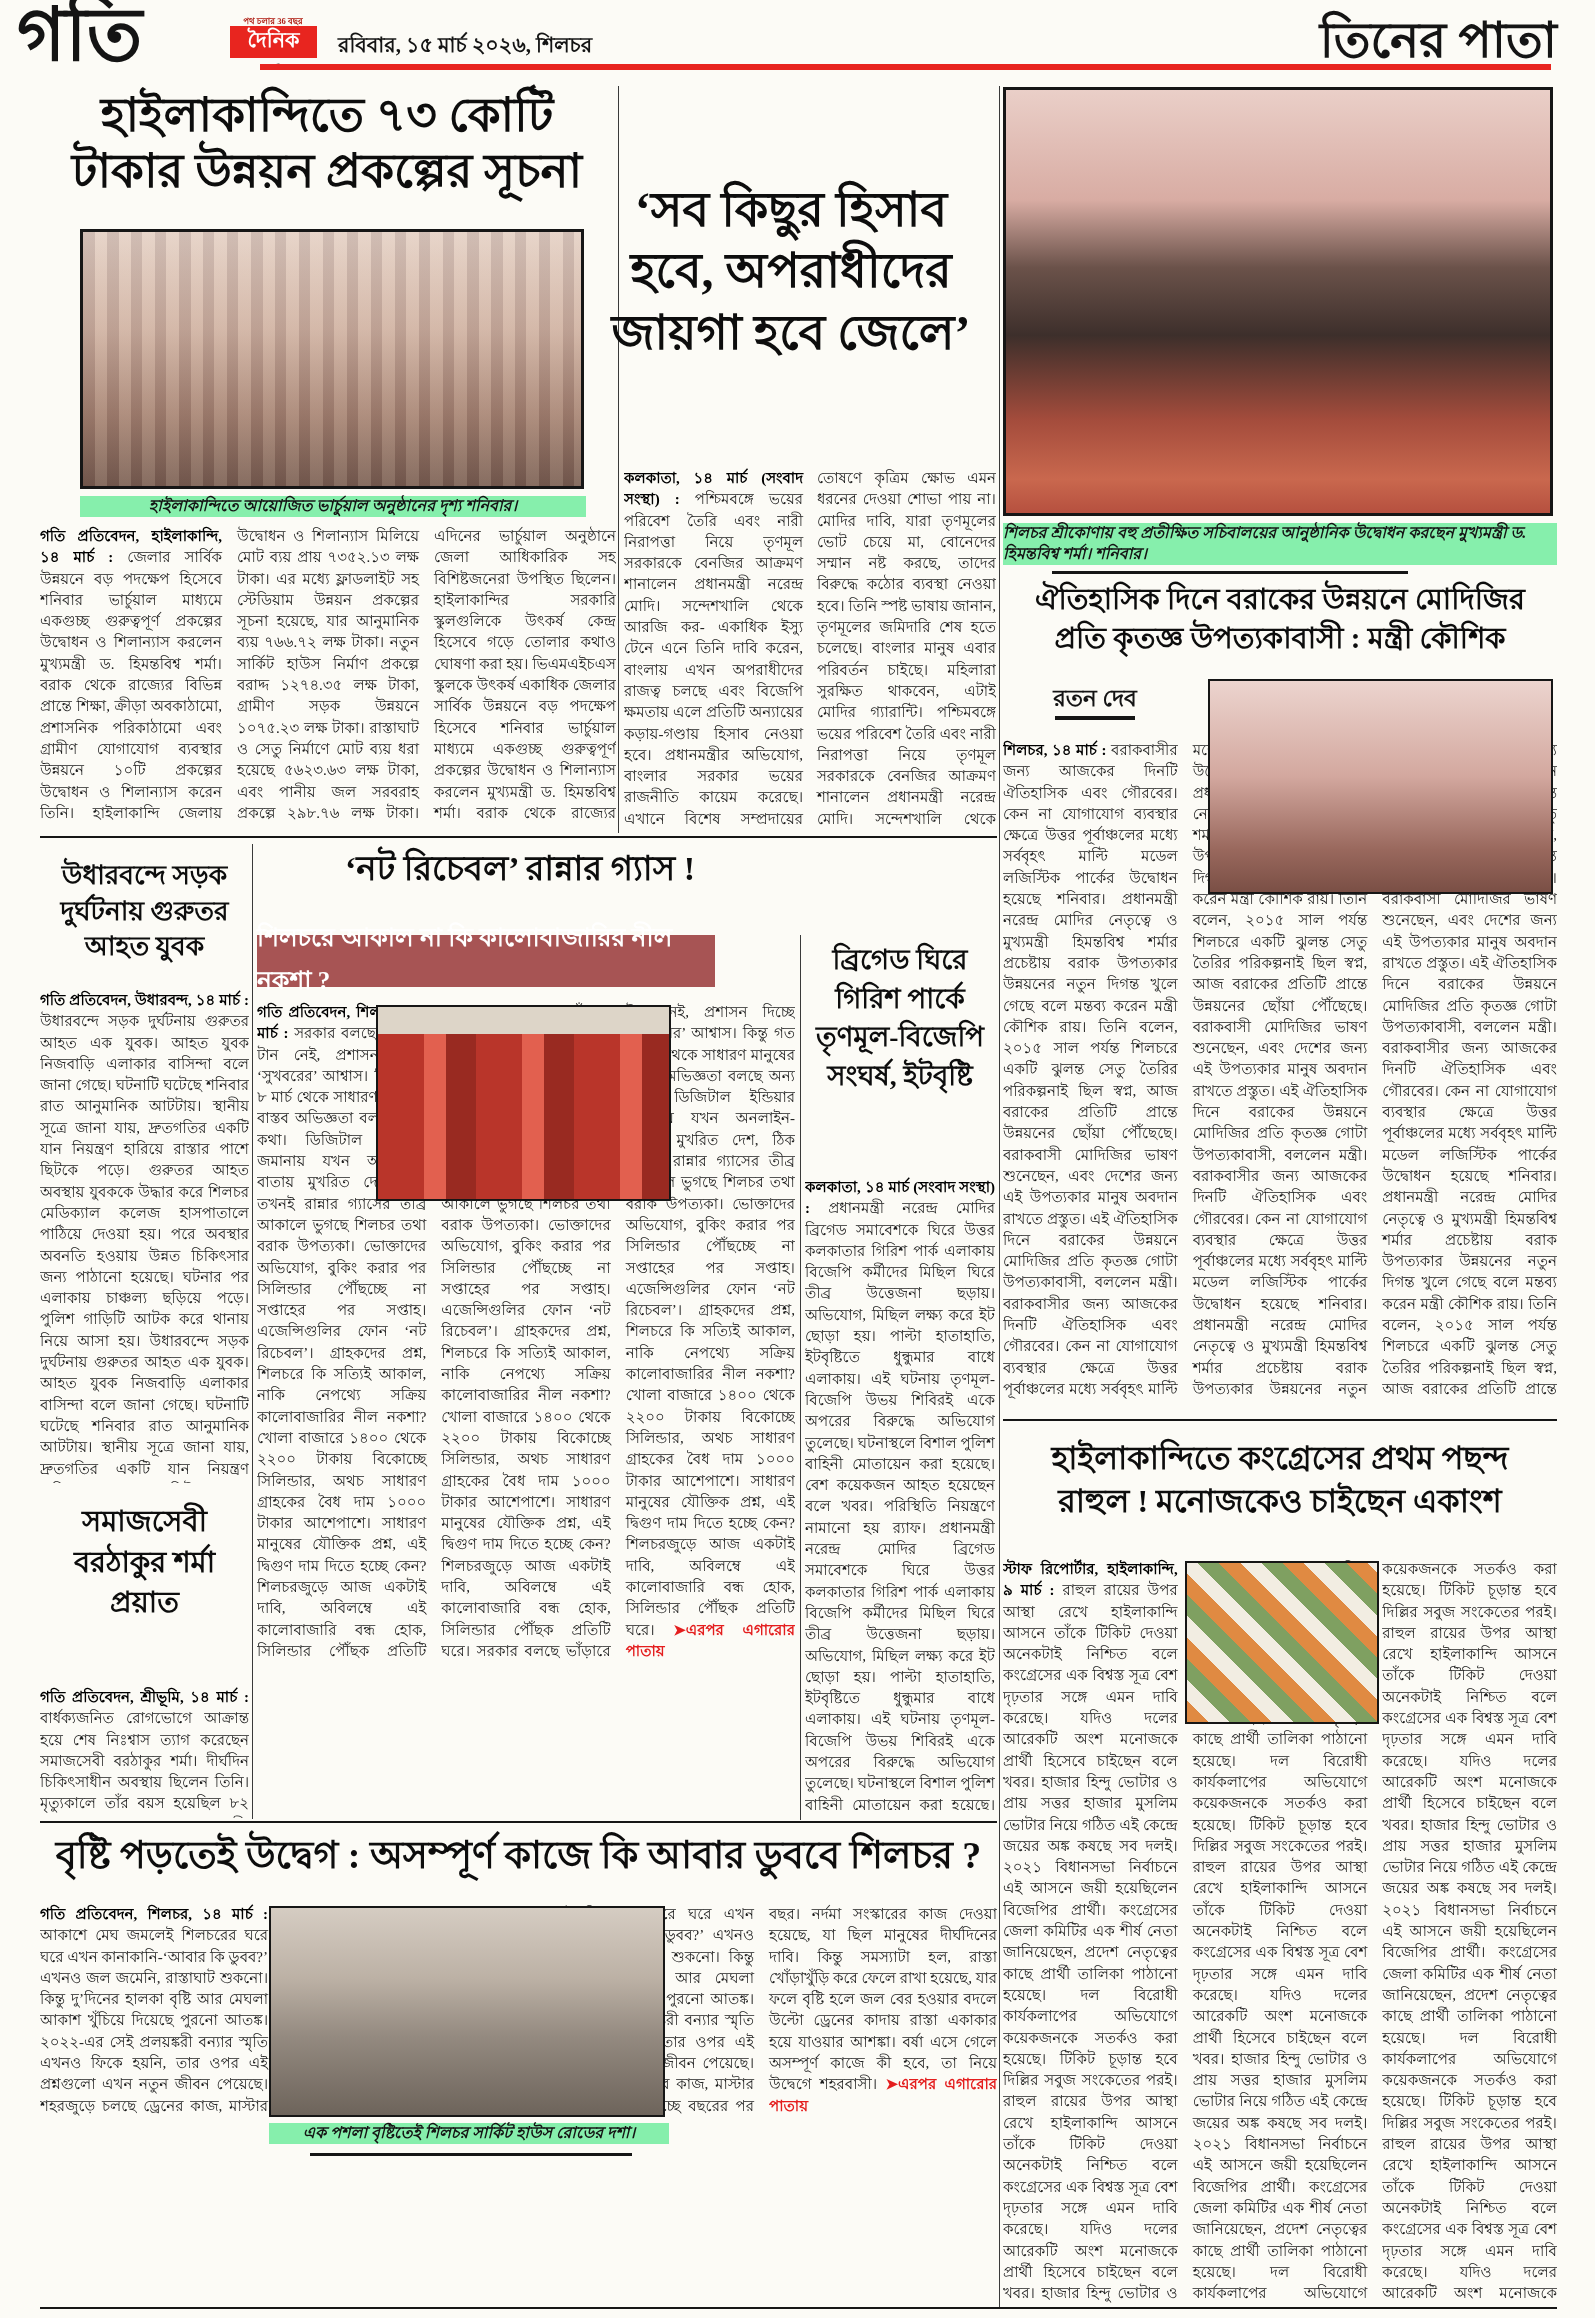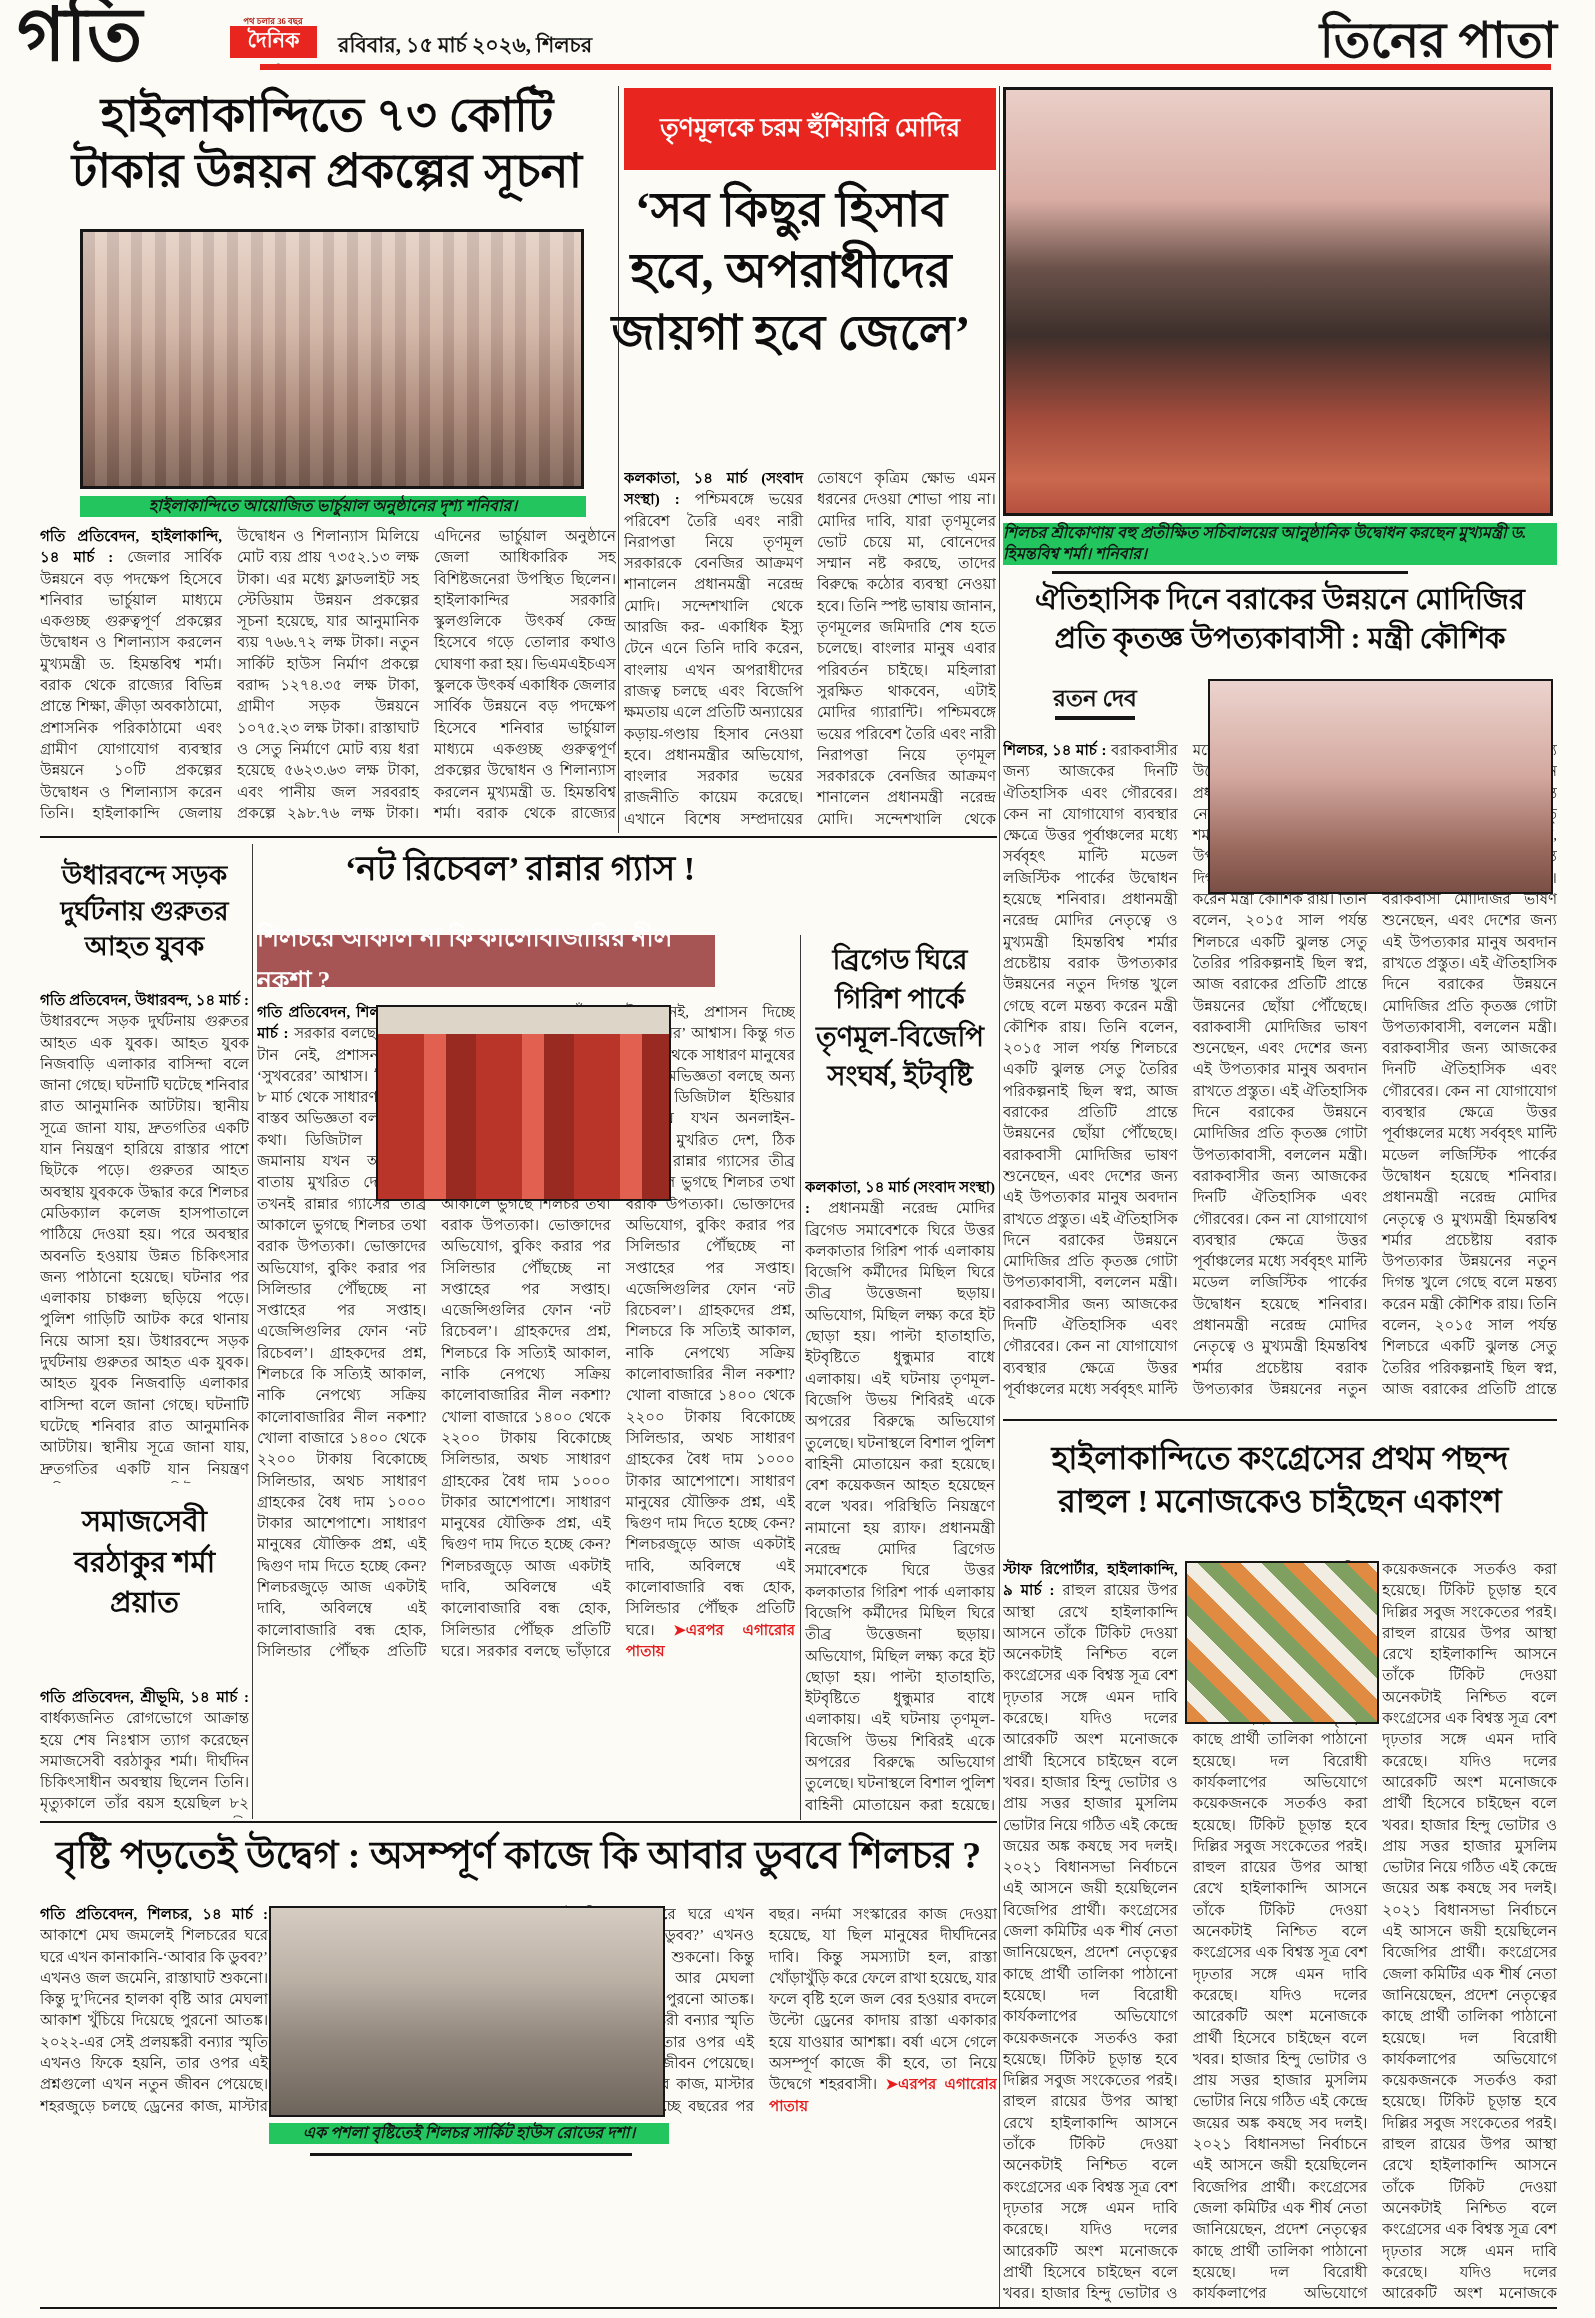--- a/index.html
+++ b/index.html
@@ -6,21 +6,21 @@
   #page{position:relative;width:1596px;height:2319px;background:#fcfbf6;color:#141414;
         font-family:"Liberation Serif","DejaVu Serif",serif;overflow:hidden;}
   .abs{position:absolute;}
   .center{text-align:center;}
   .pre{white-space:pre-line;}
   .head{font-weight:800;color:#0d0d0d;}
   .body{font-size:15px;line-height:1.42;text-align:justify;overflow:hidden;color:#1c1c1c;}
   .dl{font-weight:800;color:#000;}
   .jump{color:#e41e1e;font-weight:800;}
   .photo{border:3.4px solid #161616;box-sizing:border-box;}
-  .caption{font-weight:700;font-style:italic;font-size:16px;line-height:1.3;background:#22c55e;font-family:Liberation Serif, serif;}
+  .caption{font-weight:700;font-style:italic;font-size:16px;line-height:1.3;background:#86efac;font-family:Liberation Serif, serif;}
   .rule{background:#161616;}
   .redrule{background:#e8251f;}
   .vline{background:#3a3a3a;}
   .kicker{background:#e8251f;color:#ffffff;font-weight:800;display:flex;align-items:center;justify-content:center;}
   .subbar{background:#a75454;color:#ffffff;font-weight:800;display:flex;align-items:center;justify-content:center;}
   .byline{font-weight:800;}
 </style>
 </head>
 <body>
 
@@ -47,21 +47,20 @@
 টাকার উন্নয়ন প্রকল্পের সূচনা</div>
   <div class="abs photo" style="left:80px;top:229px;width:504px;height:260px;
        background:repeating-linear-gradient(90deg,rgba(110,75,65,.22) 0 11.5px,rgba(215,185,165,.22) 11.5px 24px),
        linear-gradient(180deg,#ecddd4 0%,#d4b9ab 38%,#a48374 72%,#70584e 100%);"></div>
   <div class="abs caption center" style="left:80px;top:496px;width:506px;">হাইলাকান্দিতে আয়োজিত ভার্চুয়াল অনুষ্ঠানের দৃশ্য শনিবার।</div>
   <div class="abs body" style="left:40px;top:526px;width:576px;height:306px;column-count:3;column-gap:15px;">
     <span class="dl">গতি প্রতিবেদন, হাইলাকান্দি, ১৪ মার্চ : </span><span>জেলার সার্বিক উন্নয়নে বড় পদক্ষেপ হিসেবে শনিবার ভার্চুয়াল মাধ্যমে একগুচ্ছ গুরুত্বপূর্ণ প্রকল্পের উদ্বোধন ও শিলান্যাস করলেন মুখ্যমন্ত্রী ড. হিমন্তবিশ্ব শর্মা। বরাক থেকে রাজ্যের বিভিন্ন প্রান্তে শিক্ষা, ক্রীড়া অবকাঠামো, প্রশাসনিক পরিকাঠামো এবং গ্রামীণ যোগাযোগ ব্যবস্থার উন্নয়নে ১০টি প্রকল্পের উদ্বোধন ও শিলান্যাস করেন তিনি। হাইলাকান্দি জেলায় উদ্বোধন ও শিলান্যাস মিলিয়ে মোট ব্যয় প্রায় ৭৩৫২.১৩ লক্ষ টাকা। এর মধ্যে ফ্লাডলাইট সহ স্টেডিয়াম উন্নয়ন প্রকল্পের সূচনা হয়েছে, যার আনুমানিক ব্যয় ৭৬৬.৭২ লক্ষ টাকা। নতুন সার্কিট হাউস নির্মাণ প্রকল্পে বরাদ্দ ১২৭৪.৩৫ লক্ষ টাকা, গ্রামীণ সড়ক উন্নয়নে ১০৭৫.২৩ লক্ষ টাকা। রাস্তাঘাট ও সেতু নির্মাণে মোট ব্যয় ধরা হয়েছে ৫৬২৩.৬৩ লক্ষ টাকা, এবং পানীয় জল সরবরাহ প্রকল্পে ২৯৮.৭৬ লক্ষ টাকা। এদিনের ভার্চুয়াল অনুষ্ঠানে জেলা আধিকারিক সহ বিশিষ্টজনেরা উপস্থিত ছিলেন। হাইলাকান্দির সরকারি স্কুলগুলিকে উৎকর্ষ কেন্দ্র হিসেবে গড়ে তোলার কথাও ঘোষণা করা হয়। ভিএমএইচএস স্কুলকে উৎকর্ষ একাধিক  জেলার সার্বিক উন্নয়নে বড় পদক্ষেপ হিসেবে শনিবার ভার্চুয়াল মাধ্যমে একগুচ্ছ গুরুত্বপূর্ণ প্রকল্পের উদ্বোধন ও শিলান্যাস করলেন মুখ্যমন্ত্রী ড. হিমন্তবিশ্ব শর্মা। বরাক থেকে রাজ্যের বিভিন্ন প্রান্তে শিক্ষা, ক্রীড়া অবকাঠামো, প্রশাসনিক পরিকাঠামো এবং গ্রামীণ যোগাযোগ ব্যবস্থার উন্নয়নে ১০টি প্রকল্পের উদ্বোধন ও শিলান্যাস করেন তিনি। হাইলাকান্দি জেলায় উদ্বোধন ও শিলান্যাস মিলিয়ে মোট ব্যয় প্রায় ৭৩৫২.১৩ লক্ষ টাকা। এর মধ্যে ফ্লাডলাইট সহ স্টেডিয়াম উন্নয়ন প্রকল্পের সূচনা হয়েছে, যার আনুমানিক ব্যয় ৭৬৬.৭২ লক্ষ টাকা। নতুন সার্কিট হাউস নির্মাণ প্রকল্পে বরাদ্দ ১২৭৪.৩৫ লক্ষ টাকা, গ্রামীণ সড়ক উন্নয়নে ১০৭৫.২৩ লক্ষ টাকা। রাস্তাঘাট ও সেতু নির্মাণে মোট ব্যয় ধরা হয়েছে ৫৬২৩.৬৩ লক্ষ টাকা, এবং পানীয় জল সরবরাহ প্রকল্পে ২৯৮.৭৬ লক্ষ টাকা। এদিনের ভার্চুয়াল অনুষ্ঠানে জেলা আধিকারিক সহ বিশিষ্টজনেরা উপস্থিত ছিলেন। হাইলাকান্দির সরকারি স্কুলগুলিকে উৎকর্ষ কেন্দ্র হিসেবে গড়ে তোলার কথাও ঘোষণা করা হয়। ভিএমএইচএস স্কুলকে উৎকর্ষ একাধিক </span>
     
   </div>
 
-  <div class="abs kicker" style="left:624px;top:88px;width:372px;height:82px;font-size:25px;">তৃণমূলকে চরম হুঁশিয়ারি মোদির</div>
   <div class="abs head center pre" style="left:605px;top:179px;width:372px;font-size:48px;line-height:1.28;">‘সব কিছুর হিসাব
 হবে, অপরাধীদের
 জায়গা হবে জেলে’</div>
   <div class="abs body" style="left:624px;top:468px;width:372px;height:364px;column-count:2;column-gap:13.8px;">
     <span class="dl">কলকাতা, ১৪ মার্চ (সংবাদ সংস্থা) : </span><span>পশ্চিমবঙ্গে ভয়ের পরিবেশ তৈরি এবং নারী নিরাপত্তা নিয়ে তৃণমূল সরকারকে বেনজির আক্রমণ শানালেন প্রধানমন্ত্রী নরেন্দ্র মোদি। সন্দেশখালি থেকে আরজি কর- একাধিক ইস্যু টেনে এনে তিনি দাবি করেন, বাংলায় এখন অপরাধীদের রাজত্ব চলছে এবং বিজেপি ক্ষমতায় এলে প্রতিটি অন্যায়ের কড়ায়-গণ্ডায় হিসাব নেওয়া হবে। প্রধানমন্ত্রীর অভিযোগ, বাংলার সরকার ভয়ের রাজনীতি কায়েম করেছে। এখানে বিশেষ সম্প্রদায়ের তোষণে কৃত্রিম ক্ষোভ এমন ধরনের দেওয়া শোভা পায় না। মোদির দাবি, যারা তৃণমূলের ভোট চেয়ে মা, বোনেদের সম্মান নষ্ট করছে, তাদের বিরুদ্ধে কঠোর ব্যবস্থা নেওয়া হবে। তিনি স্পষ্ট ভাষায় জানান, তৃণমূলের জমিদারি শেষ হতে চলেছে। বাংলার মানুষ এবার পরিবর্তন চাইছে। মহিলারা সুরক্ষিত থাকবেন, এটাই মোদির গ্যারান্টি।  পশ্চিমবঙ্গে ভয়ের পরিবেশ তৈরি এবং নারী নিরাপত্তা নিয়ে তৃণমূল সরকারকে বেনজির আক্রমণ শানালেন প্রধানমন্ত্রী নরেন্দ্র মোদি। সন্দেশখালি থেকে আরজি কর- একাধিক ইস্যু টেনে এনে তিনি দাবি করেন, বাংলায় এখন অপরাধীদের রাজত্ব চলছে এবং বিজেপি ক্ষমতায় এলে প্রতিটি অন্যায়ের কড়ায়-গণ্ডায় হিসাব নেওয়া হবে। প্রধানমন্ত্রীর অভিযোগ, বাংলার সরকার ভয়ের রাজনীতি কায়েম করেছে। এখানে বিশেষ সম্প্রদায়ের তোষণে কৃত্রিম ক্ষোভ এমন ধরনের দেওয়া শোভা পায় না। মোদির দাবি, যারা তৃণমূলের ভোট চেয়ে মা, বোনেদের সম্মান নষ্ট করছে, তাদের বিরুদ্ধে কঠোর ব্যবস্থা নেওয়া হবে। তিনি স্পষ্ট ভাষায় জানান, তৃণমূলের জমিদারি শেষ হতে চলেছে। বাংলার মানুষ এবার পরিবর্তন চাইছে। মহিলারা সুরক্ষিত থাকবেন, এটাই মোদির গ্যারান্টি। </span>
     
   </div>
 
   <div class="abs photo" style="left:1003px;top:87px;width:550px;height:429px;
        background:linear-gradient(180deg,#eacfc8 0%,#d8aca3 26%,#6b524a 42%,#3d2f2b 58%,#a44c3c 78%,#c9684e 92%,#b6503f 100%);"></div>

